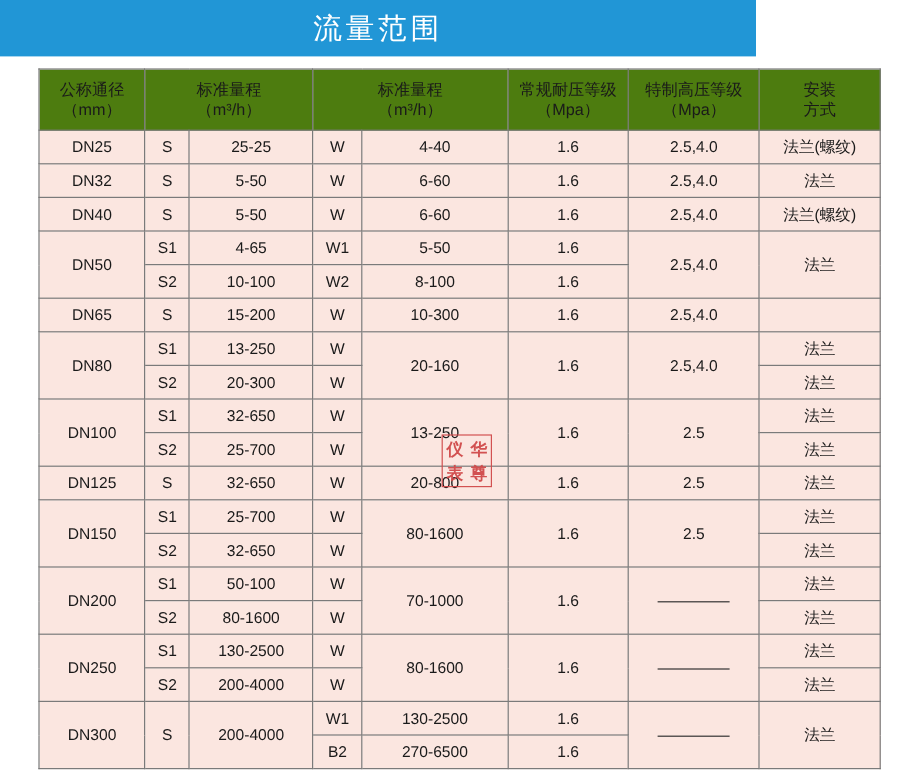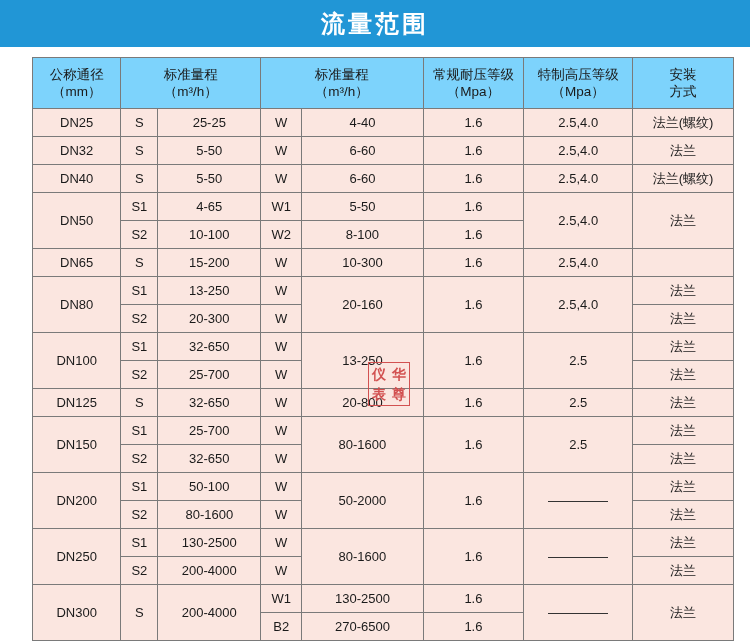--- a/index.html
+++ b/index.html
@@ -7,26 +7,26 @@
     padding: 0;
   }
   body {
     width: 750px;
     height: 642px;
     background: #ffffff;
     font-family: "Liberation Sans", sans-serif;
     overflow: hidden;
   }
   .banner {
-    width: 750px;
+    width: 630px;
     height: 47px;
     background: #2196d6;
     color: #ffffff;
     font-size: 24px;
-    font-weight: bold;
+    font-weight: normal;
     letter-spacing: 3px;
     display: flex;
     align-items: center;
     justify-content: center;
   }
   .table-wrap {
     position: relative;
     padding: 10px 14px 0 32px;
     box-sizing: border-box;
     width: 750px;
@@ -40,21 +40,21 @@
     border: 1px solid #7a7a7a;
     text-align: center;
     vertical-align: middle;
     font-size: 13px;
     color: #1a1a1a;
     padding: 0;
     height: 27px;
     font-weight: normal;
   }
   table.spec thead th {
-    background: #7dd3fc;
+    background: #4d7c0f;
     height: 50px;
     font-size: 13.5px;
     line-height: 17px;
     font-weight: normal;
   }
   table.spec tbody td {
     background: #fbe6e0;
   }
   .c0 { width: 86px; }
   .c1 { width: 36px; }
@@ -269,21 +269,21 @@
         <td>32-650</td>
         <td>W</td>
         <td>法兰</td>
       </tr>
 
       <tr>
         <td rowspan="2">DN200</td>
         <td>S1</td>
         <td>50-100</td>
         <td>W</td>
-        <td rowspan="2">50-2000</td>
+        <td rowspan="2">70-1000</td>
         <td rowspan="2">1.6</td>
         <td rowspan="2"><span class="dash"></span></td>
         <td>法兰</td>
       </tr>
 
       <tr>
         <td>S2</td>
         <td>80-1600</td>
         <td>W</td>
         <td>法兰</td>

